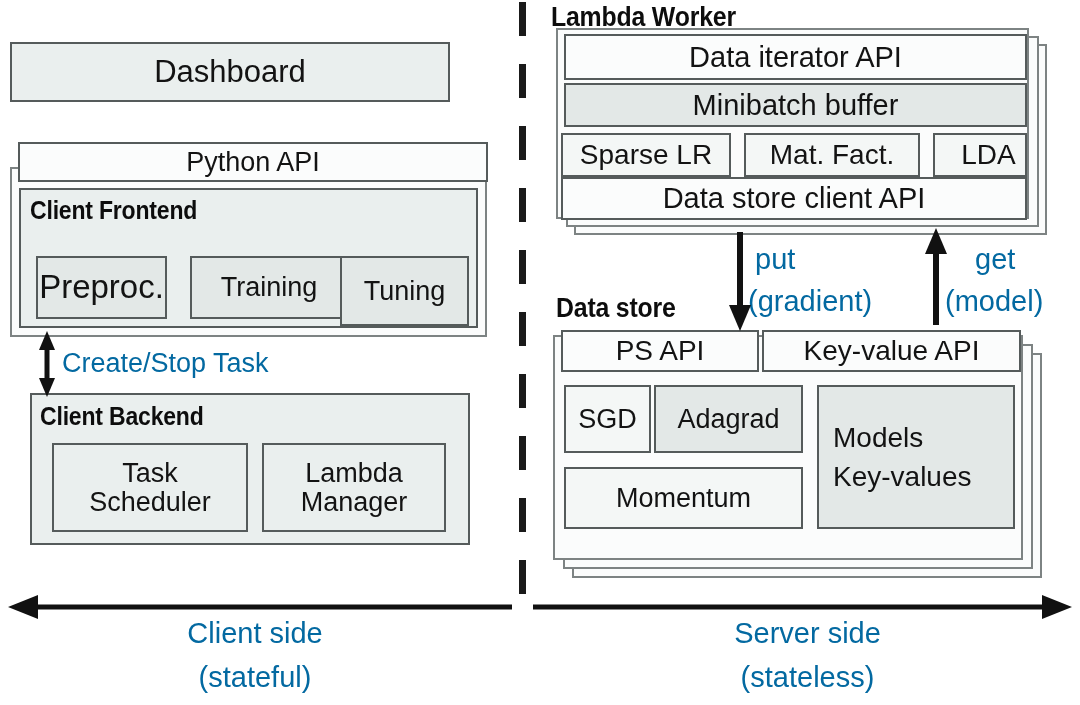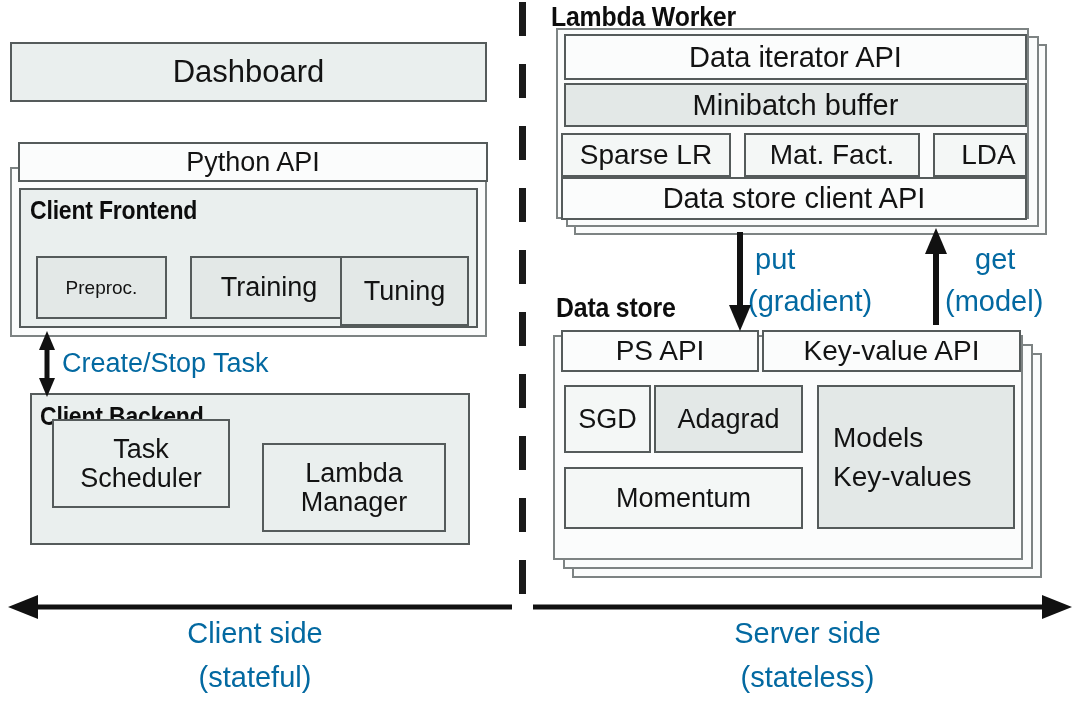--- a/index.html
+++ b/index.html
@@ -84,41 +84,41 @@
       #1a1a1a 0px, #1a1a1a 34px,
       rgba(0,0,0,0) 34px, rgba(0,0,0,0) 62px
     );
   }
 </style>
 </head>
 <body>
 
 <div id="stage">
 
-  <div class="box pale" style="left:10px; top:42px; width:477px; height:60px; font-size:31px;">Dashboard</div>
+  <div class="box pale" style="left:10px; top:42px; width:440px; height:60px; font-size:31px;">Dashboard</div>
 
   <div class="ghost" style="left:10px; top:167px; width:477px; height:170px; background:#fbfcfc;"></div>
 
   <div class="box white" style="left:18px; top:142px; width:470px; height:40px; font-size:27px;">Python API</div>
 
   <div class="box pale" style="left:19px; top:188px; width:459px; height:140px; display:block;">
   </div>
   <div class="section-title" style="left:30px; top:196px; font-size:25px;">Client Frontend</div>
 
-  <div class="box shade" style="left:36px; top:256px; width:131px; height:63px; font-size:19px;">Preproc.</div>
+  <div class="box shade" style="left:36px; top:256px; width:131px; height:63px; font-size:33px;">Preproc.</div>
   <div class="box shade" style="left:190px; top:256px; width:158px; height:63px; font-size:27px;">Training</div>
   <div class="box shade" style="left:340px; top:256px; width:129px; height:70px; font-size:27px;">Tuning</div>
 
   <div class="label" style="left:62px; top:348px; font-size:27px; text-align:left;">Create/Stop Task</div>
 
   <div class="box pale" style="left:30px; top:393px; width:440px; height:152px; display:block;">
   </div>
   <div class="section-title" style="left:40px; top:402px; font-size:25px;">Client Backend</div>
 
-  <div class="box pale" style="left:52px; top:419px; width:178px; height:89px; font-size:27px; white-space:pre-line;">Task
+  <div class="box pale" style="left:52px; top:443px; width:196px; height:89px; font-size:27px; white-space:pre-line;">Task
 Scheduler</div>
   <div class="box pale" style="left:262px; top:443px; width:184px; height:89px; font-size:27px; white-space:pre-line;">Lambda
 Manager</div>
 
   <div class="label" style="left:0px; top:617px; width:510px; font-size:29px;">Client side</div>
   <div class="label" style="left:0px; top:661px; width:510px; font-size:29px;">(stateful)</div>
 
   <div id="divider"></div>
 
   <div class="section-title" style="left:551px; top:2px; font-size:27px;">Lambda Worker</div>

